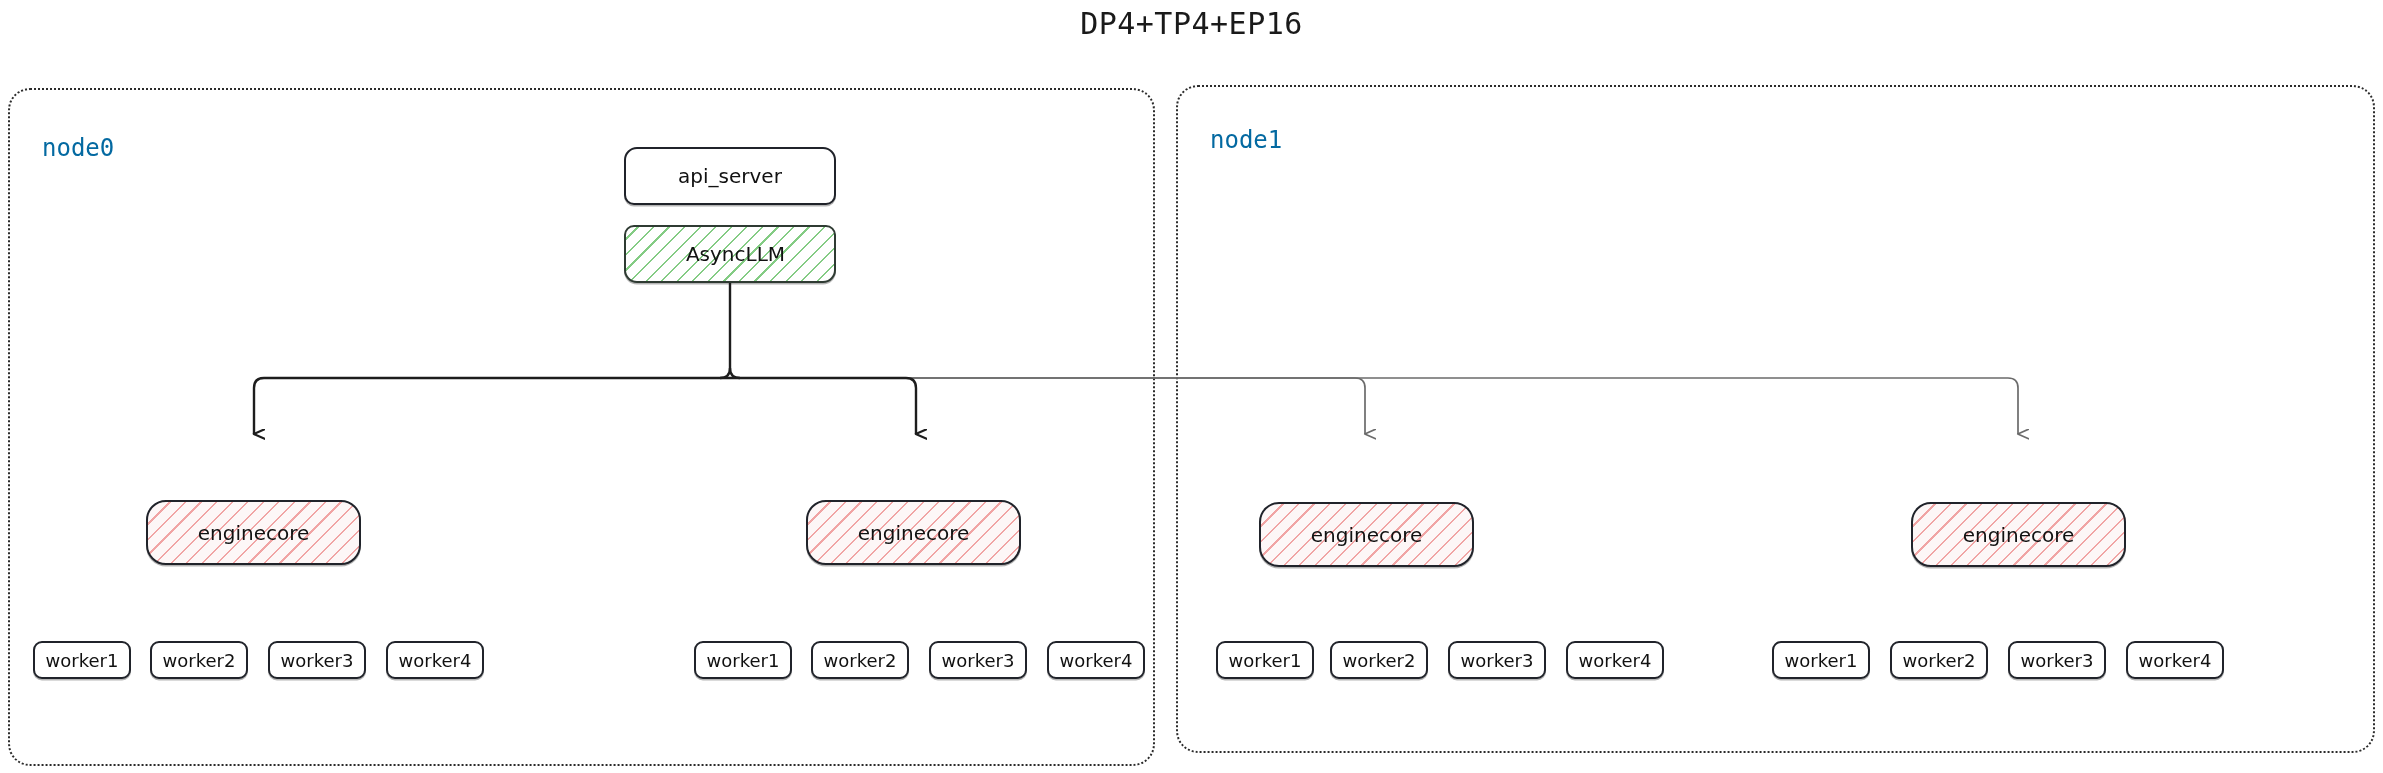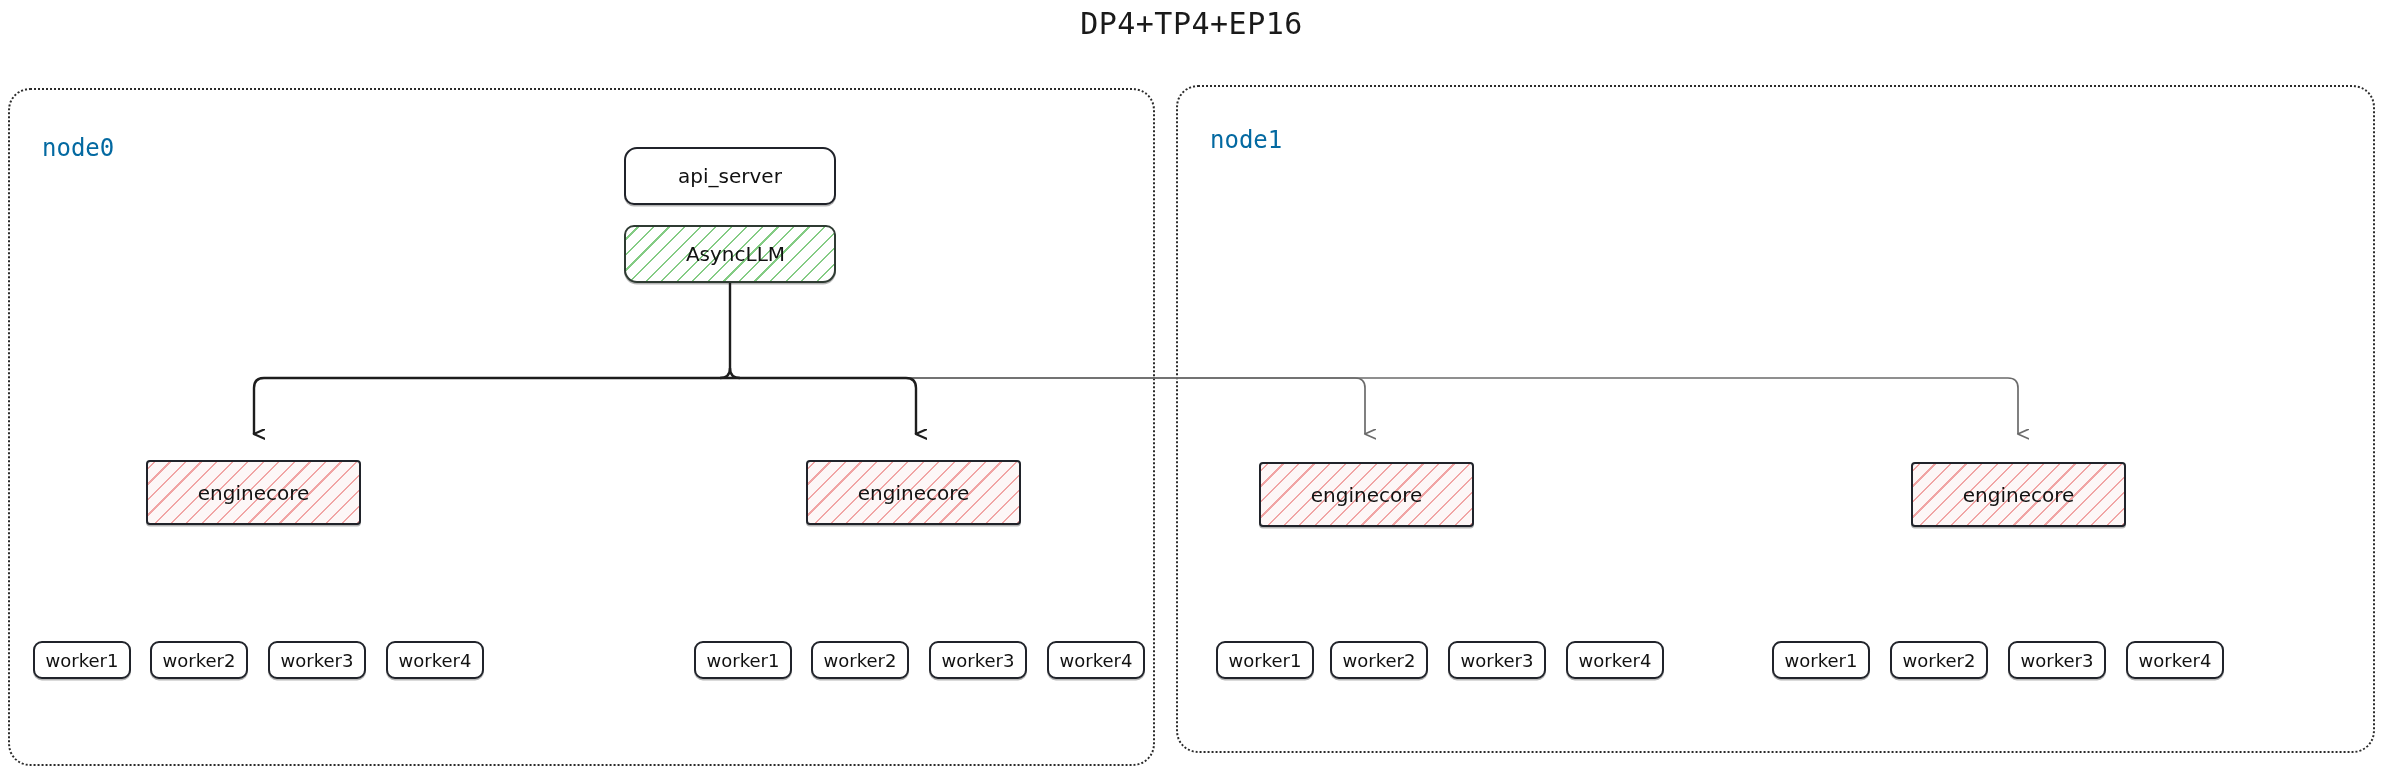--- a/index.html
+++ b/index.html
@@ -77,29 +77,30 @@
       rgba(125, 201, 125, 0.95) 0px,
       rgba(125, 201, 125, 0.95) 1.6px,
       rgba(255,255,255,0) 1.6px,
       rgba(255,255,255,0) 11px
     );
     padding-left: 11px;
   }
 
   .gbox.enginecore {
     border: 2px solid #20232a;
-    border-radius: 4px;
+    border-radius: 20px;
     background-color: #fdf7f7;
     background-image: repeating-linear-gradient(
       -45deg,
       rgba(240, 160, 160, 0.95) 0px,
       rgba(240, 160, 160, 0.95) 1.6px,
       rgba(255,255,255,0) 1.6px,
       rgba(255,255,255,0) 11px
     );
+    margin-top: 40px;
   }
 
   .gbox.worker {
     border-radius: 9px;
     font-size: 18px;
     border: 2px solid #20232a;
   }
 
   
   #wires {

